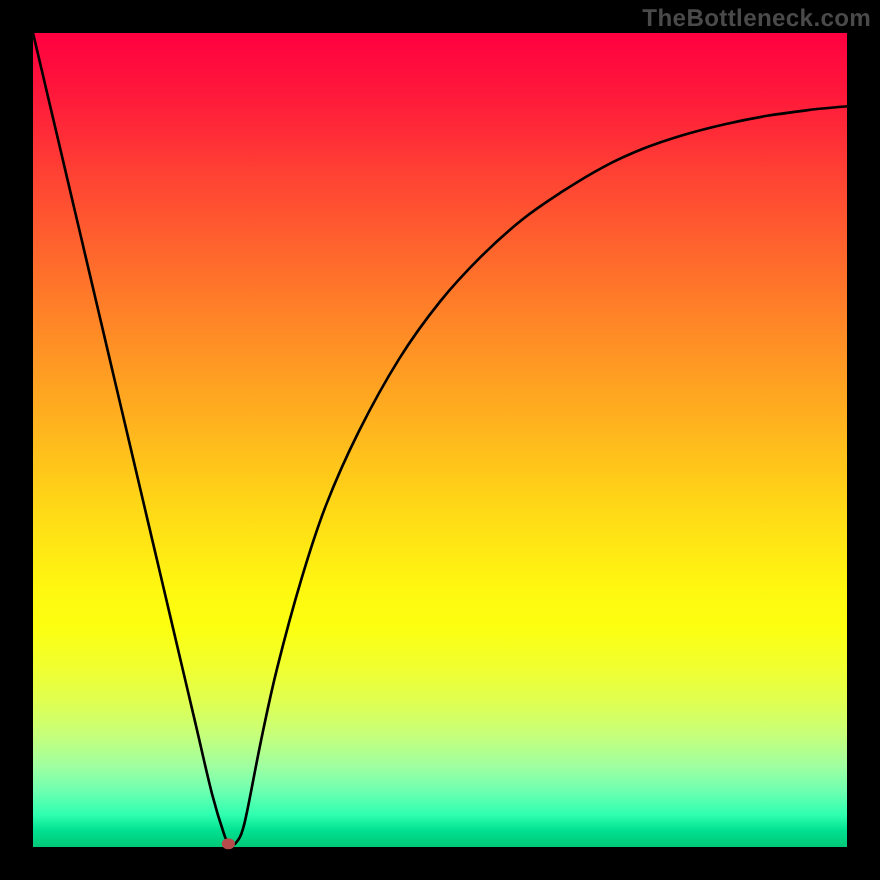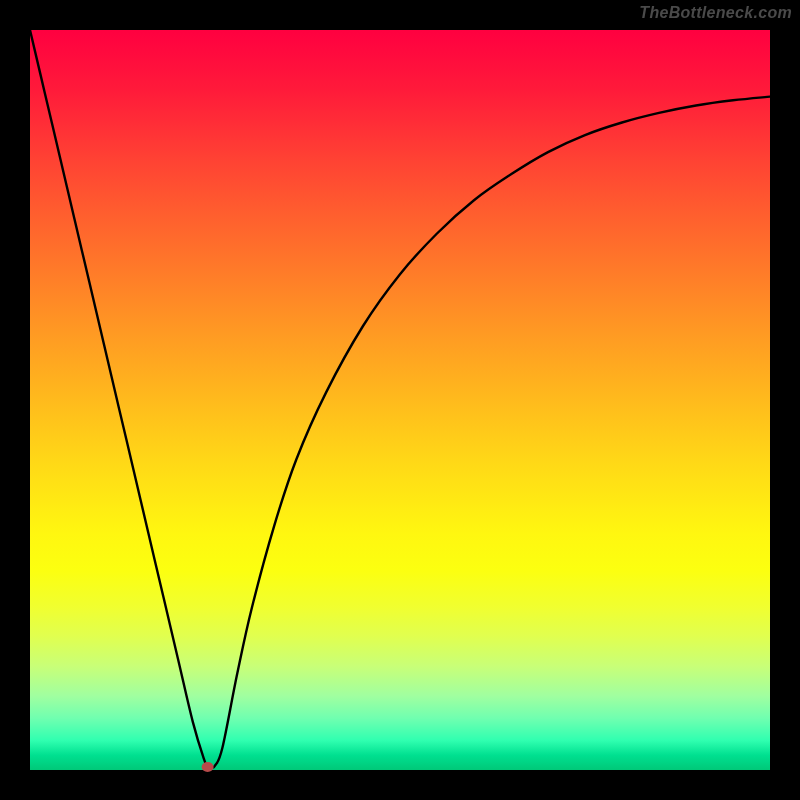--- a/index.html
+++ b/index.html
@@ -33,25 +33,24 @@
       #70ffb0 93%,
       #30ffb0 96%,
       #00e090 98%,
       #00c878 100%);
   }
   .watermark {
     position: absolute;
     top: 4px;
     right: 8px;
     font-family: Arial, Helvetica, sans-serif;
-    font-size: 16px;
+    font-size: 22px;
     font-weight: 600;
     color: #4a4a4a;
     letter-spacing: 0.3px;
-    font-style: italic;
   }
   .curve-svg {
     position: absolute;
     left: 30px;
     top: 30px;
     width: 740px;
     height: 740px;
     overflow: visible;
   }
   .curve-path {

